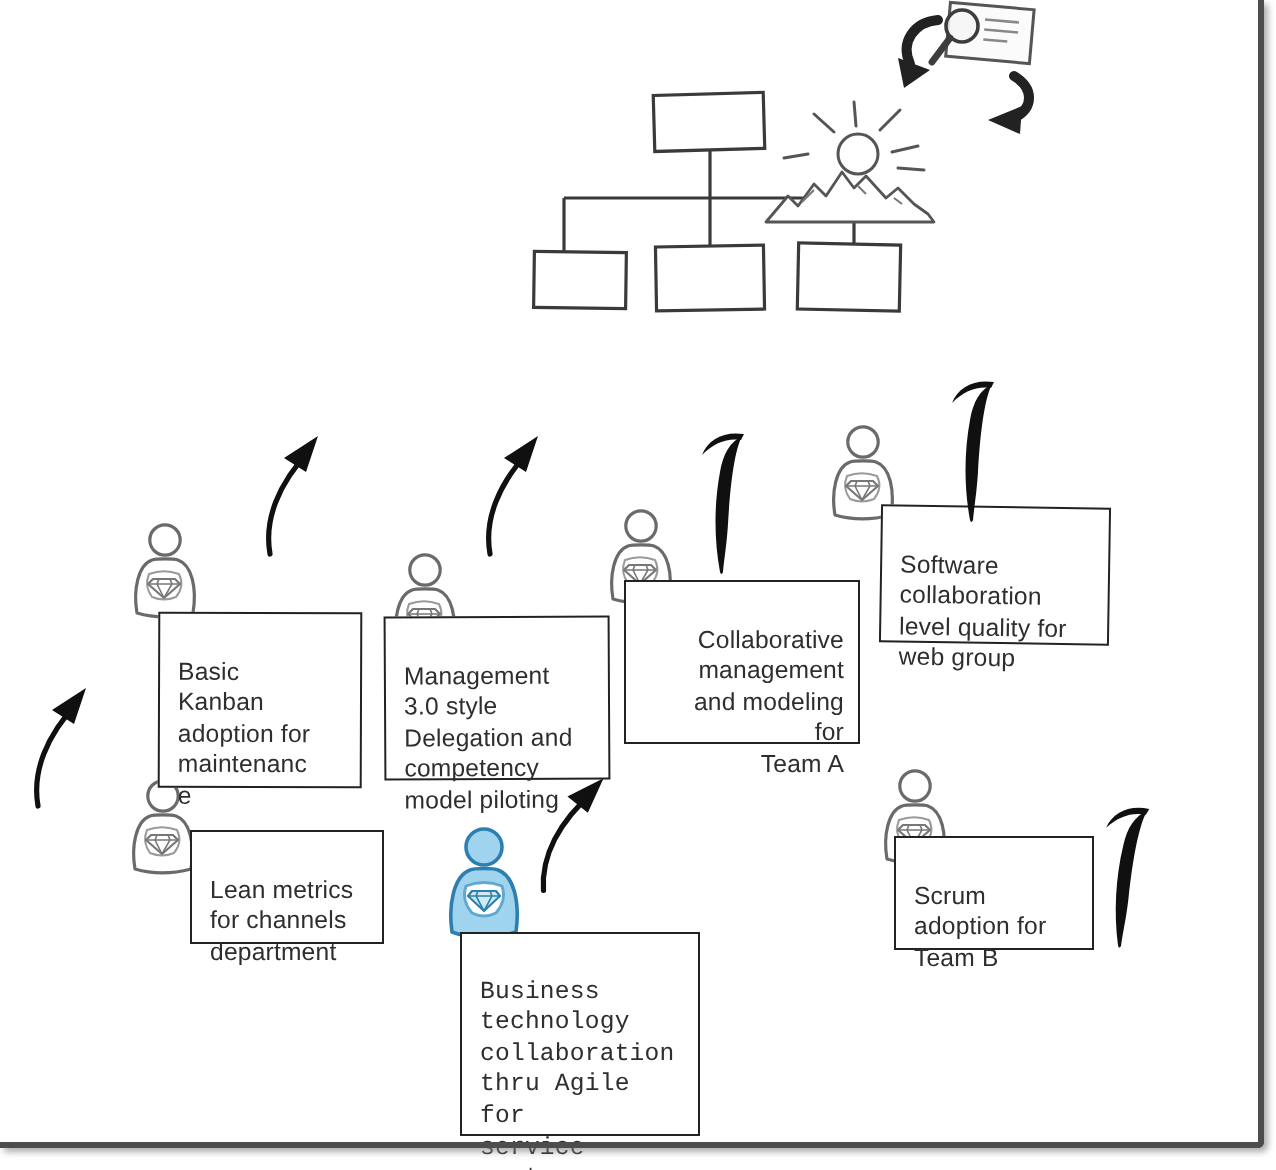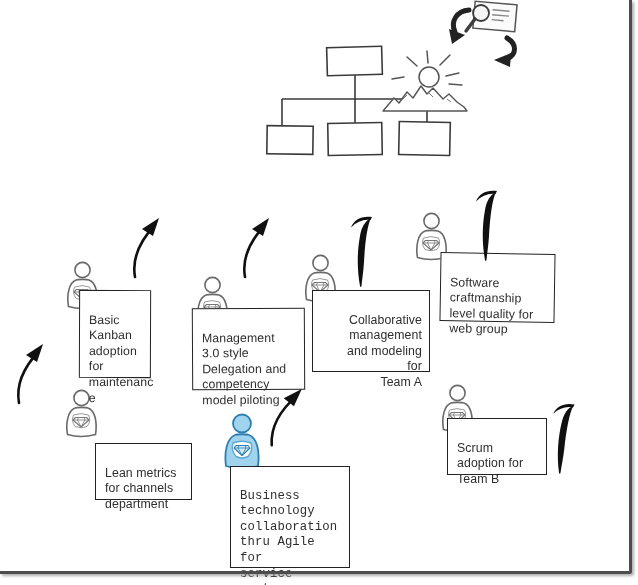--- a/index.html
+++ b/index.html
@@ -28,22 +28,22 @@
     background:#ffffff;
     border:1.6px solid #222222;
     padding:6px 7px 4px 9px;
     font-size:12.3px;
     line-height:1.27;
     color:#2e2e2e;
     white-space:pre-line;
     z-index:2;
     letter-spacing:.1px;
   }
-  .n-basic      {left:79px; top:290px; width:72px; height:88px; transform:rotate(.2deg);}
-  .n-lean       {left:95px; top:415px; width:97px; height:57px;margin-top:28px;}
+  .n-basic      {left:79px; top:306px; width:102px; height:88px; transform:rotate(.2deg);}
+  .n-lean       {left:95px; top:415px; width:97px; height:57px;}
   .n-mgmt       {left:192px;top:308px; width:113px;height:82px; transform:rotate(-.3deg);}
   .n-collab     {left:312px;top:290px; width:118px;height:82px;text-align:right;}
   .n-software   {left:440px;top:253px; width:115px;height:69px; transform:rotate(.9deg);}
   .n-scrum      {left:447px;top:418px; width:100px;height:57px;}
   .n-business   {left:230px;top:466px; width:120px;height:102px;font-family:Liberation Mono, monospace;}
 </style>
 </head>
 <body>
 
 <div class="page">
@@ -136,21 +136,21 @@
   </div>
   <div class="note n-collab">
     <span>Collaborative
 management
 and modeling
 for
 Team A</span>
   </div>
   <div class="note n-software">
     <span>Software
-craftmanship
+collaboration
 level quality for
 web group</span>
   </div>
   <div class="note n-scrum">
     <span>Scrum
 adoption for
 Team B</span>
   </div>
   <div class="note n-business">
     <span>Business

